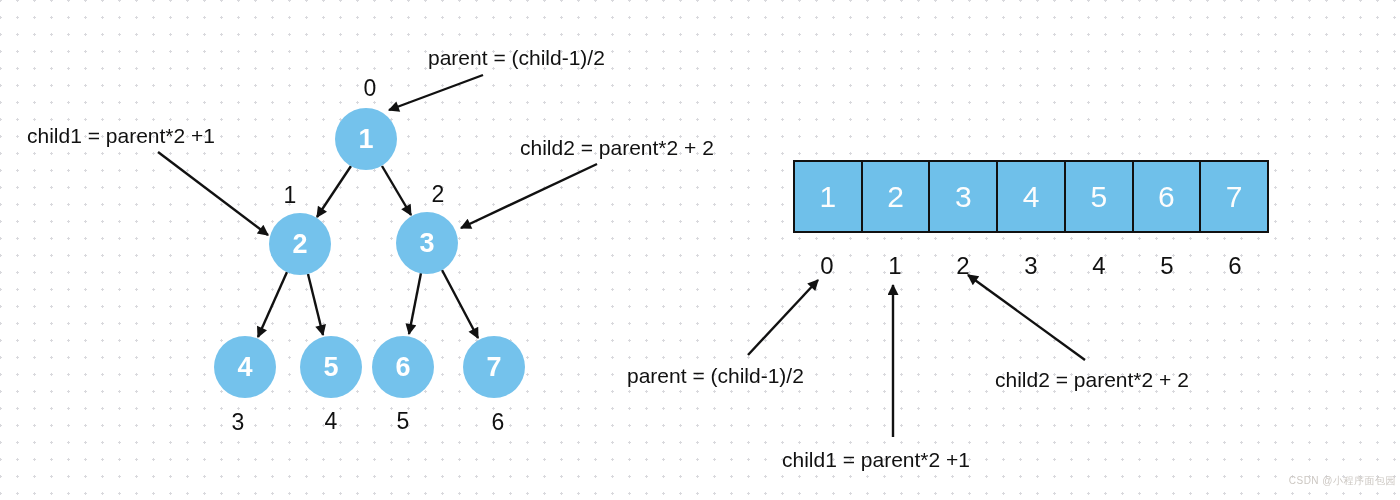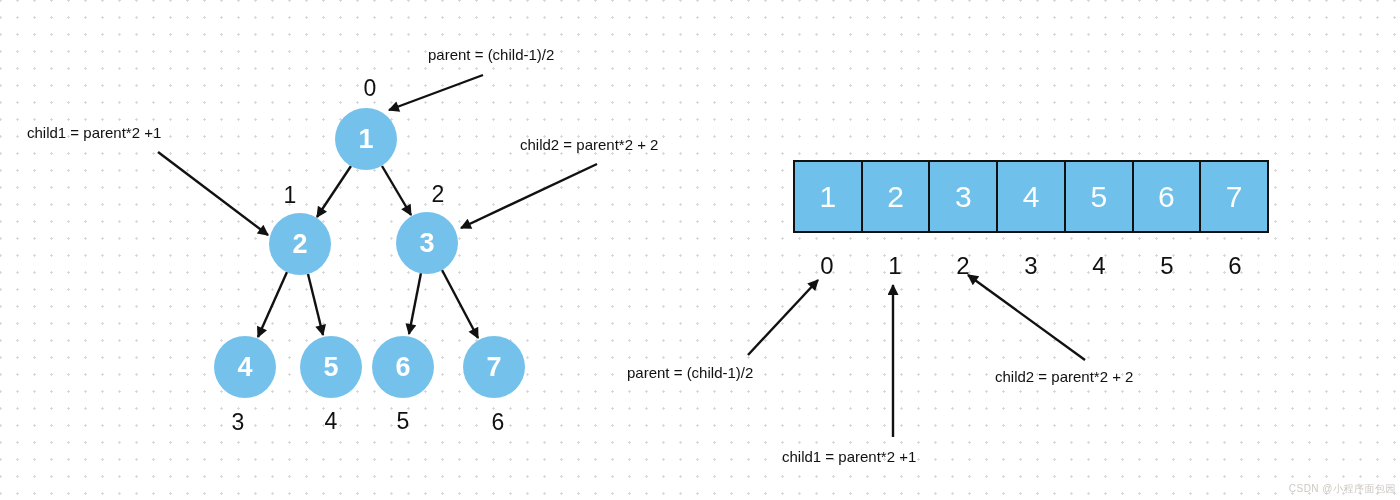--- a/index.html
+++ b/index.html
@@ -34,21 +34,21 @@
     font-weight: 600;
   }
   .tlabel {
     position: absolute;
     transform: translate(-50%, -50%);
     font-size: 23px;
     white-space: nowrap;
   }
   .flabel {
     position: absolute;
-    font-size: 15px;
+    font-size: 21px;
     white-space: nowrap;
   }
   .array {
     position: absolute;
     left: 793px; top: 160px;
     width: 476px; height: 73px;
     display: flex;
   }
   .cell {
     flex: 1;
@@ -68,21 +68,21 @@
     width: 476px; height: 30px;
     display: flex;
   }
   .idx {
     flex: 1;
     text-align: center;
     font-size: 24px;
   }
   .watermark {
     position: absolute;
-    right: 4px; bottom: 4px;
+    right: 4px; bottom: 12px;
     font-size: 10px;
     color: #ccc7c2;
     letter-spacing: 0.5px;
   }
 </style>
 </head>
 <body>
 
 <div id="stage">
 

